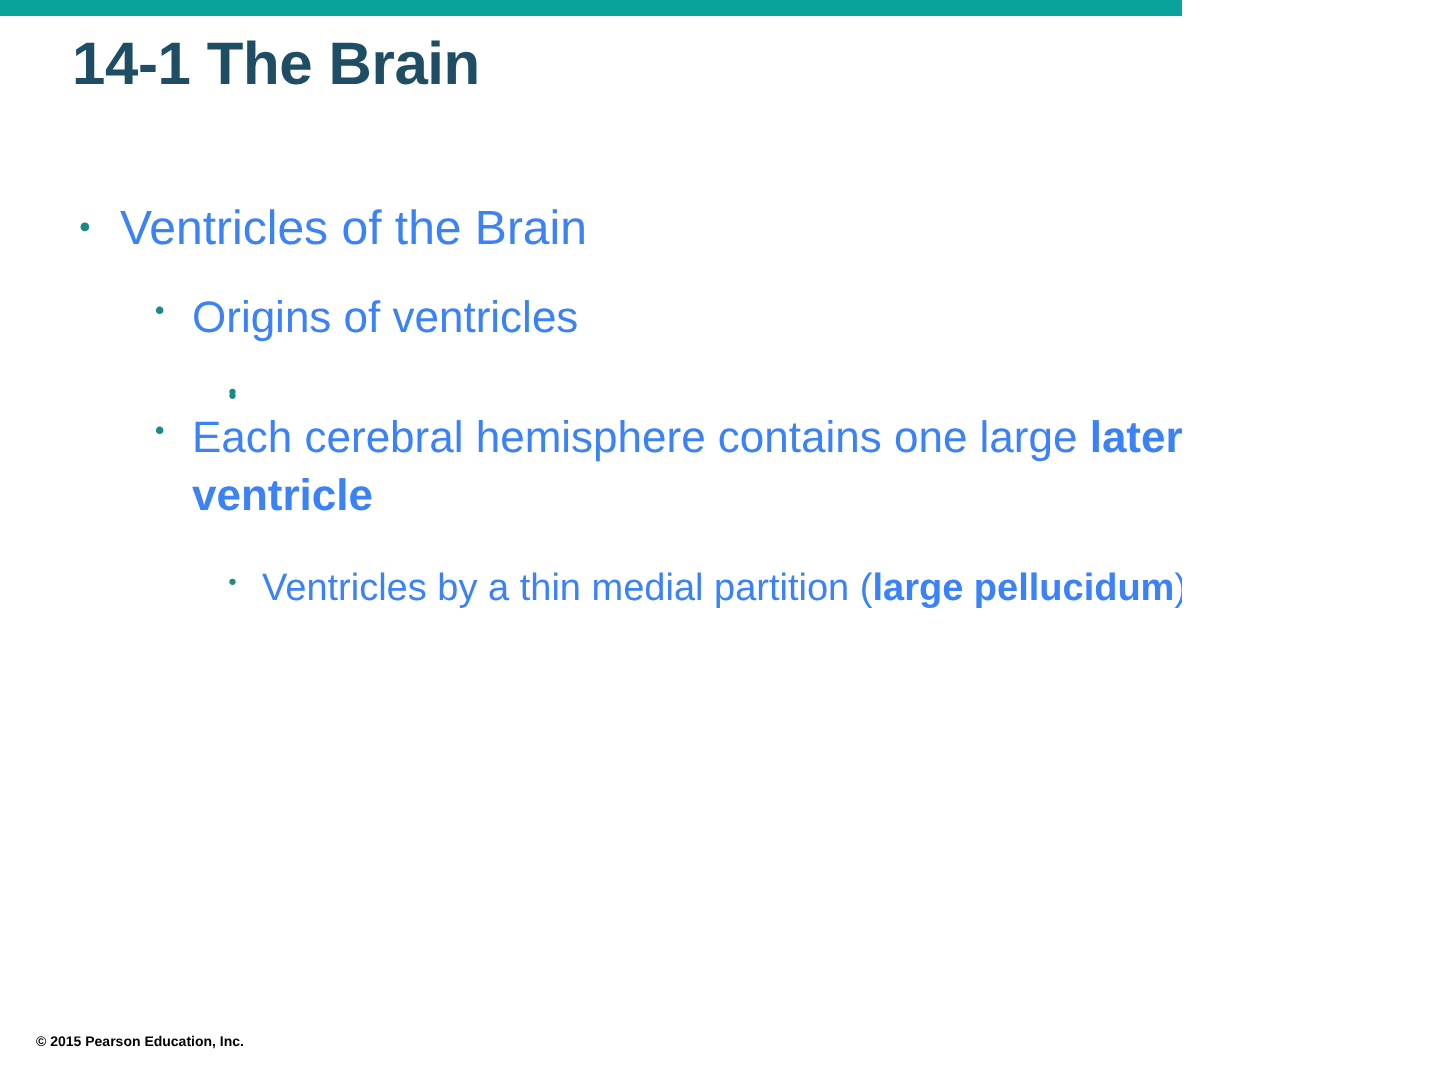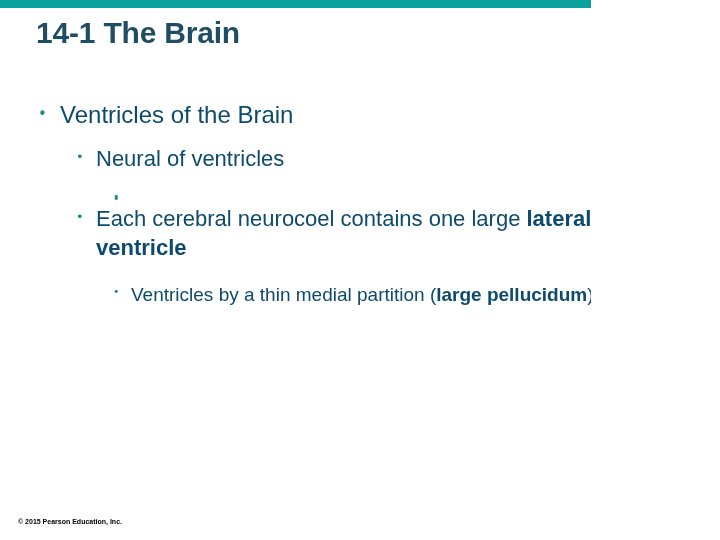--- a/index.html
+++ b/index.html
@@ -49,21 +49,21 @@
     color: #000000;
   }
   .bullet-row > .bullet-glyph {
     position: absolute;
     color: #1a8a85;
     font-family: "DejaVu Sans", sans-serif;
     line-height: 1;
   }
   .bullet-row > .bullet-text {
     display: block;
-    color: #0c4a6e;
+    color: #3b82f6;
   }
 
   
   .lvl1 { margin-bottom: 4px; }
   .lvl1 > .bullet-glyph {
     left: 38px;
     top: 7px;
     font-size: 15px;
   }
   .lvl1 > .bullet-text {
@@ -130,38 +130,38 @@
 
     <div class="bullet-row lvl1">
       <span class="bullet-glyph">•</span>
       <span class="bullet-text">Ventricles of the Brain</span>
     </div>
 
     <div class="group-spacer-sm"></div>
 
     <div class="bullet-row lvl2">
       <span class="bullet-glyph">•</span>
-      <span class="bullet-text">Neural of ventricles</span>
+      <span class="bullet-text">Origins of ventricles</span>
     </div>
 
     <div class="group-spacer-sm"></div>
 
     <div class="bullet-row lvl3">
       <span class="bullet-glyph">•</span>
     </div>
 
     <div class="bullet-row lvl3">
       <span class="bullet-glyph">•</span>
     </div>
 
     <div class="group-spacer-lg"></div>
 
     <div class="bullet-row lvl2">
       <span class="bullet-glyph">•</span>
-      <span class="bullet-text"><span>Each cerebral neurocoel contains one large </span><span class="em-bold">lateral ventricle</span></span>
+      <span class="bullet-text"><span>Each cerebral hemisphere contains one large </span><span class="em-bold">lateral ventricle</span></span>
     </div>
 
     <div class="group-spacer-lg"></div>
 
     <div class="bullet-row lvl3">
       <span class="bullet-glyph">•</span>
       <span class="bullet-text"><span>Ventricles by a thin medial partition (</span><span class="em-bold">large pellucidum</span><span>)</span></span>
     </div>
 
   </div>

